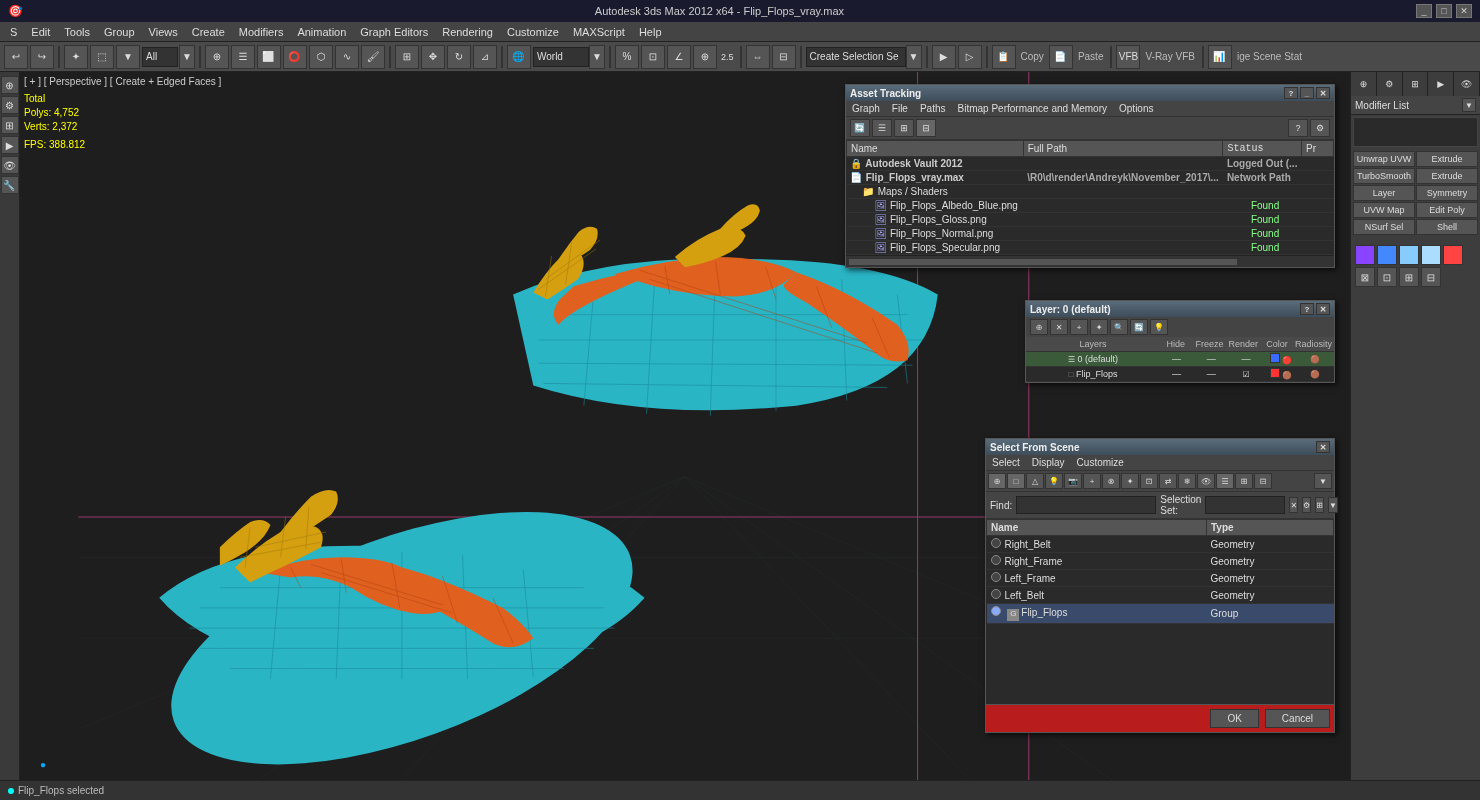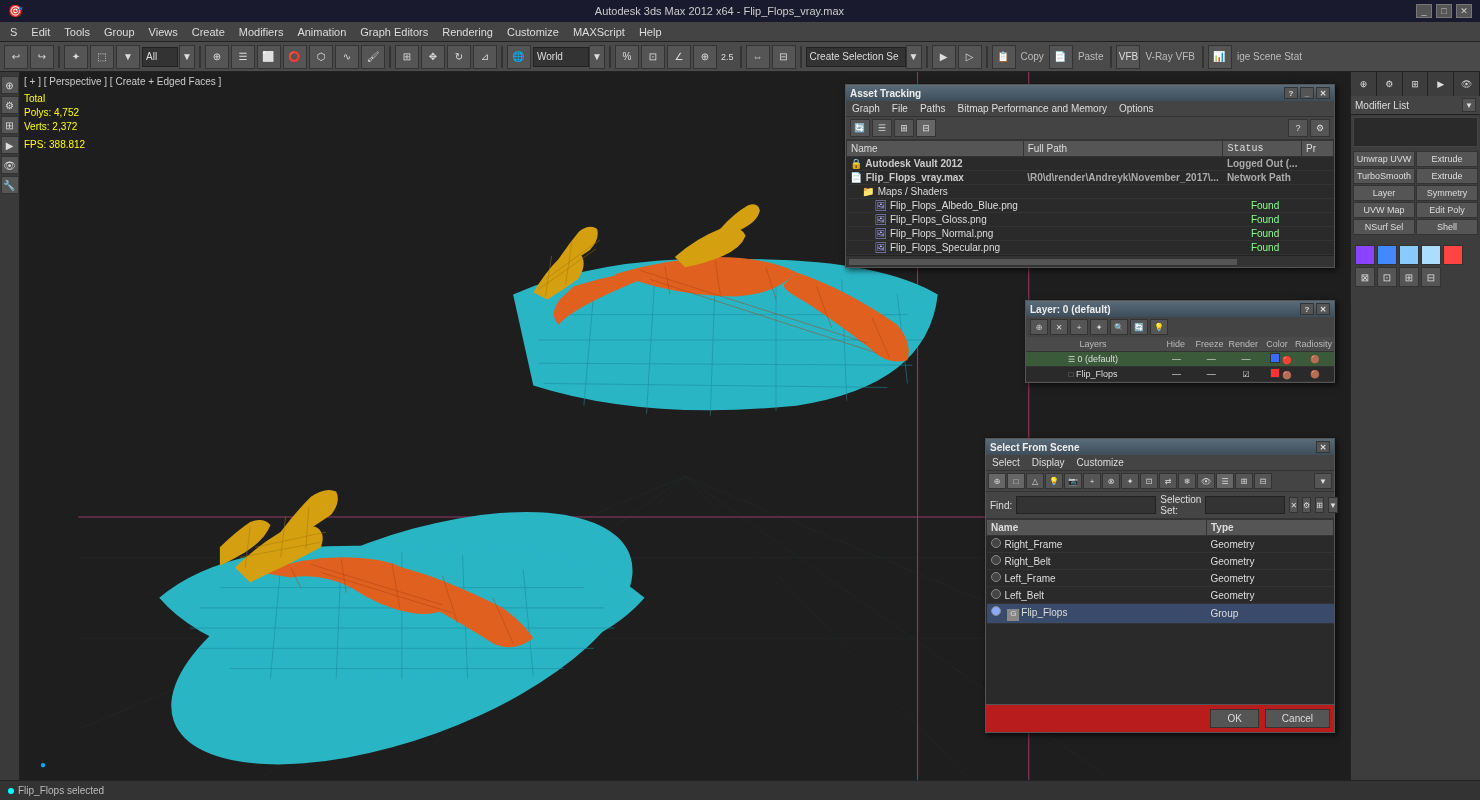--- a/index.html
+++ b/index.html
@@ -939,27 +939,27 @@
     <table class="scene-table">
       <thead>
         <tr>
           <th style="width:220px;">Name</th>
           <th>Type</th>
         </tr>
       </thead>
       <tbody>
         <tr>
           <td>
+            <span class="scene-radio"></span>Right_Belt
+          </td>
+          <td>Geometry</td>
+        </tr>
+        <tr>
+          <td>
             <span class="scene-radio"></span>Right_Frame
-          </td>
-          <td>Geometry</td>
-        </tr>
-        <tr>
-          <td>
-            <span class="scene-radio"></span>Right_Belt
           </td>
           <td>Geometry</td>
         </tr>
         <tr>
           <td>
             <span class="scene-radio"></span>Left_Frame
           </td>
           <td>Geometry</td>
         </tr>
         <tr>

